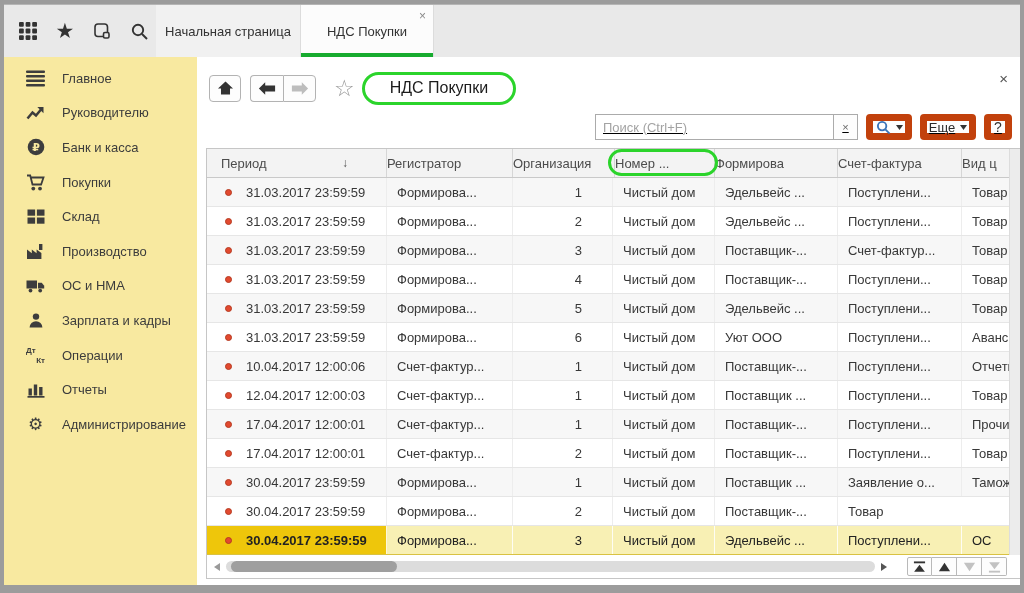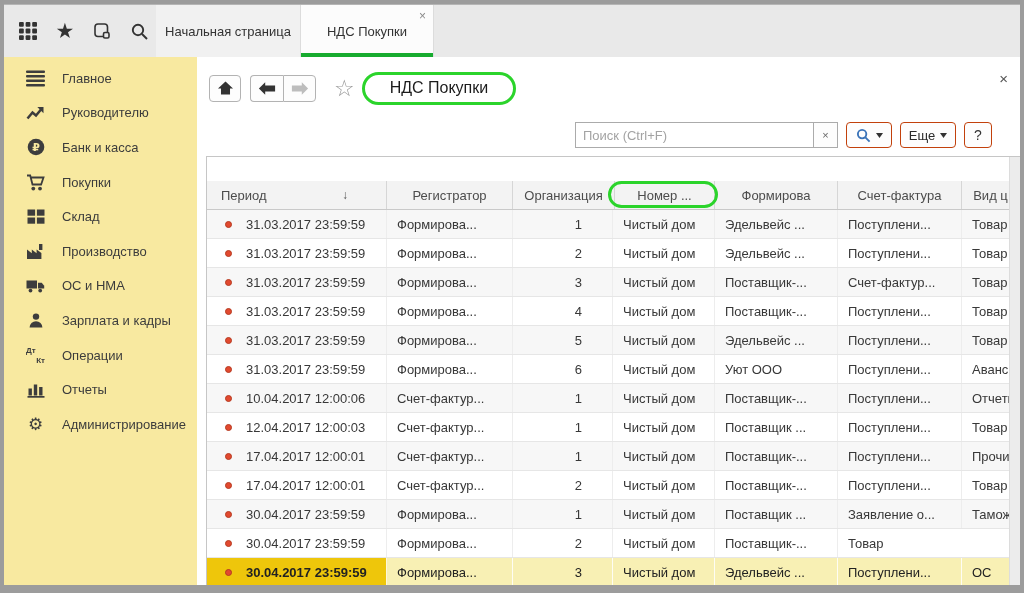--- a/index.html
+++ b/index.html
@@ -38,34 +38,34 @@
   .navgroup { display:flex; margin-left:9px; }
   .navgroup .btn { width:33px; height:27px; border-radius:0; }
   .navgroup .btn:first-child { border-radius:4px 0 0 4px; border-right:none; }
   .navgroup .btn:last-child { border-radius:0 4px 4px 0; }
   .fav-star { margin-left:18px; font-size:23px; color:#9a9a9a; line-height:24px; }
   .title-oval { margin-left:7px; border:3.5px solid var(--accent-green); border-radius:19px; padding:4px 25px 5px 25px; }
   .page-title { font-size:16px; color:#1c1c1c; white-space:nowrap; }
   .main-close { position:absolute; top:14px; right:12px; font-size:15px; color:#555; cursor:pointer; line-height:15px; }
 
   
-  .searchrow { margin-top:15px; height:28px; display:flex; align-items:center; justify-content:flex-end; padding-right:28px; }
+  .searchrow { margin-top:7px; height:28px; display:flex; align-items:center; justify-content:flex-end; padding-right:8px;text-decoration:underline; }
   .search-wrap { display:flex; align-items:stretch; height:26px; }
   .search-input { width:238px; border:1px solid #ababab; border-right:none; font-size:13px; padding:0 7px; color:#333; outline:none; font-family:inherit; }
   .search-input::placeholder { color:#a3a3a3; }
   .search-clear { width:25px; border:1px solid #ababab; background:#fdfdfd; display:flex; align-items:center; justify-content:center; font-size:11px; color:#666; cursor:pointer; }
-  .sbtn { height:26px; margin-left:8px; display:flex; align-items:center; justify-content:center; gap:5px; background:#fdfdfd; border:1px solid #c2410c; border-radius:4px; cursor:pointer; font-size:13px; color:#2b2b2b; }
+  .sbtn { height:26px; margin-left:8px; display:flex; align-items:center; justify-content:center; gap:5px; background:#fdfdfd; border:7px solid #c2410c; border-radius:4px; cursor:pointer; font-size:13px; color:#2b2b2b; }
   .search-dd { width:46px; }
   .more-btn { width:56px; }
   .help-btn { width:28px; font-size:14px; color:#333; }
 
   
   .tablewrap { margin-left:9px; margin-top:7px; width:calc(100% - 9px); border:1px solid #c6c6c6; border-right:none; position:relative; background:#fff; }
-  .thead { display:flex; height:29px; background:#f3f3f3; border-bottom:1px solid #c9c9c9; position:relative;margin-top:24px; }
-  .th { display:flex; align-items:center; justify-content:center; font-size:13px; color:#4c4c4c; border-right:1px solid #d6d6d6; position:relative; cursor:pointer; white-space:nowrap; overflow:hidden; }
+  .thead { display:flex; height:29px; background:#f3f3f3; border-bottom:1px solid #c9c9c9; position:relative; }
+  .th { display:flex; align-items:center; font-size:13px; color:#4c4c4c; border-right:1px solid #d6d6d6; position:relative; cursor:pointer; white-space:nowrap; overflow:hidden; }
   .th.left { justify-content:flex-start; padding-left:14px; }
   .sort-ic { position:absolute; right:38px; font-size:12px; color:#555; }
   .c0{width:180px;flex:none;} .c1{width:126px;flex:none;} .c2{width:100px;flex:none;}
   .c3{width:102px;flex:none;} .c4{width:123px;flex:none;} .c5{width:124px;flex:none;}
   .c6{flex:1;min-width:0;}
   .org-oval { position:absolute; left:401px; top:0px; width:110px; height:27px; border:3px solid var(--accent-green); border-radius:14px; pointer-events:none; }
 
   .trow { display:flex; height:29px; border-bottom:1px solid #e6e6e6; cursor:pointer; background:#fff; }
   .trow.odd { background:#f7f7f7; }
   .td { display:flex; align-items:center; font-size:13px; color:#383838; border-right:1px solid #ededed; padding-left:10px; white-space:nowrap; overflow:hidden; }

